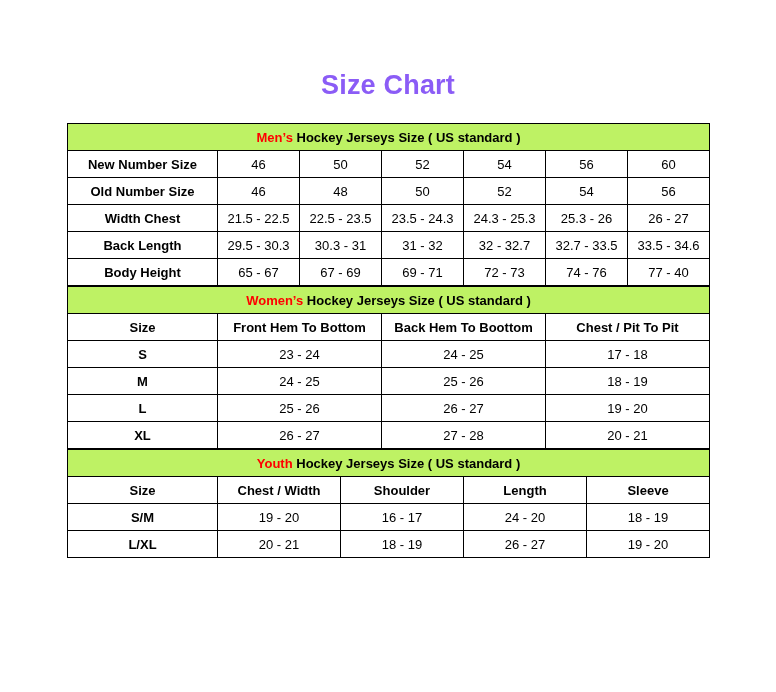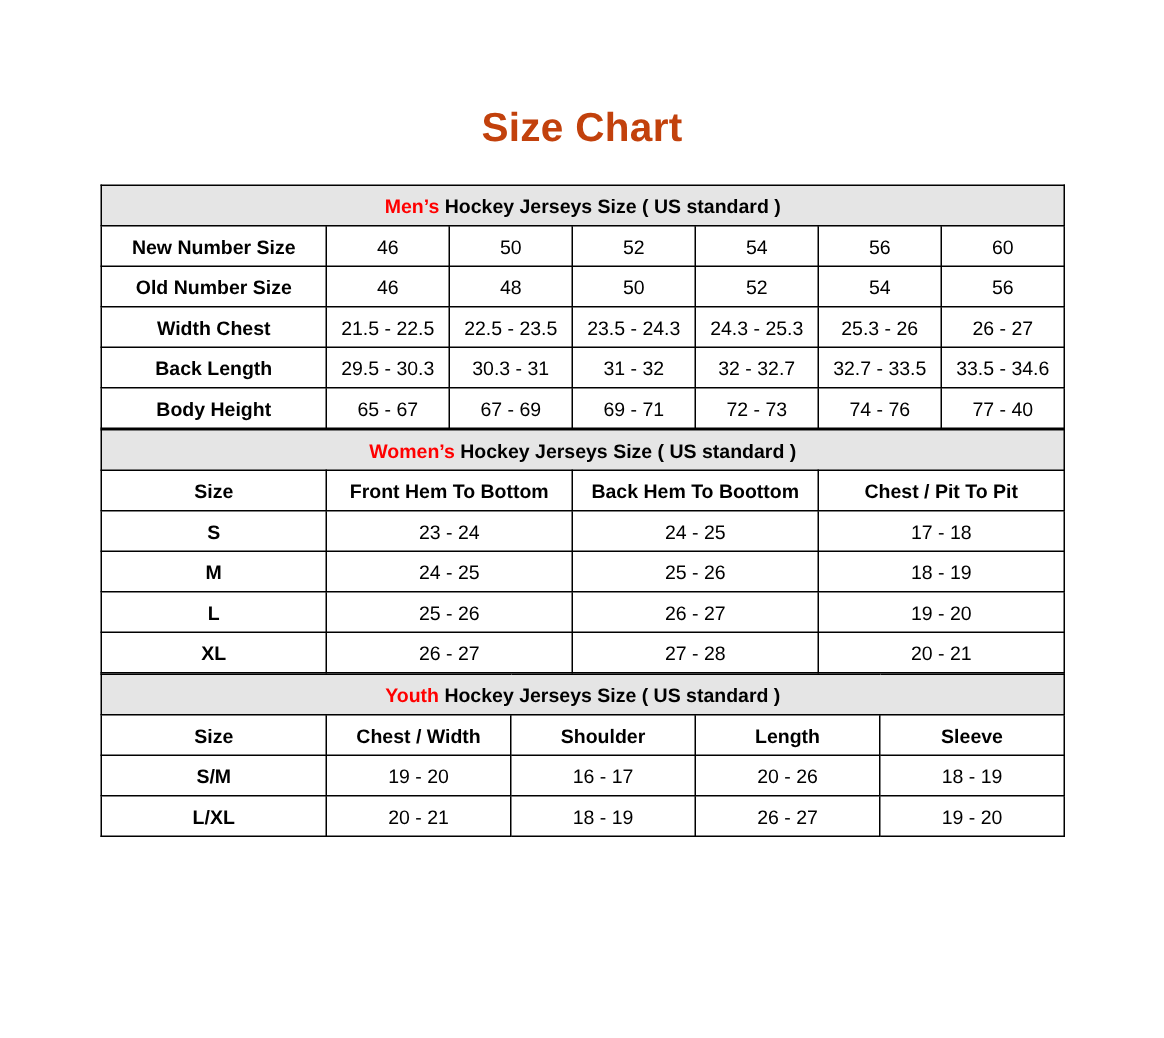--- a/index.html
+++ b/index.html
@@ -15,21 +15,21 @@
     overflow: hidden;
   }
   .page {
     width: 776px;
     height: 692px;
     position: relative;
     box-sizing: border-box;
   }
   .title {
     text-align: center;
-    color: #c2410c;
+    color: #8b5cf6;
     font-size: 27px;
     font-weight: bold;
     letter-spacing: 0.2px;
     margin: 0;
     padding-top: 68px;
     line-height: 34px;
   }
   .chart-wrap {
     margin: 0 auto;
     padding-top: 21px;
@@ -43,21 +43,21 @@
   table.size-table td {
     border: 1px solid #000000;
     text-align: center;
     vertical-align: middle;
     font-size: 13px;
     height: 27px;
     padding: 0 2px;
     box-sizing: border-box;
   }
   td.banner {
-    background: #e5e5e5;
+    background: #bef264;
     font-weight: bold;
     font-size: 14.5px;
     height: 31px;
   }
   td.banner .cat {
     color: #ff0000;
   }
   td.banner .rest {
     color: #000000;
   }
@@ -202,21 +202,21 @@
           <td class="hdr">Size</td>
           <td class="hdr">Chest / Width</td>
           <td class="hdr">Shoulder</td>
           <td class="hdr">Length</td>
           <td class="hdr">Sleeve</td>
         </tr>
         <tr>
           <td class="rowlabel-b">S/M</td>
           <td>19 - 20</td>
           <td>16 - 17</td>
-          <td>20 - 26</td>
+          <td>24 - 20</td>
           <td>18 - 19</td>
         </tr>
         <tr>
           <td class="rowlabel-b">L/XL</td>
           <td>20 - 21</td>
           <td>18 - 19</td>
           <td>26 - 27</td>
           <td>19 - 20</td>
         </tr>
       </tbody>

